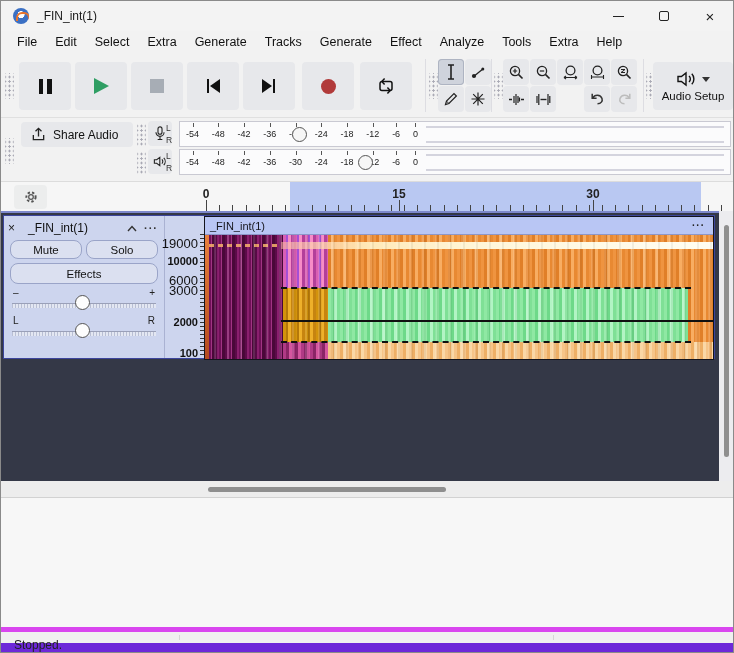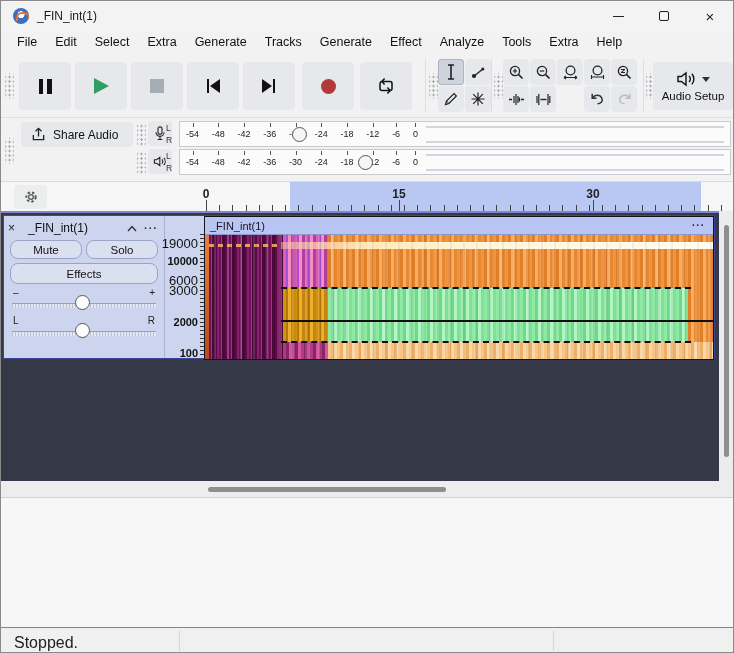--- a/index.html
+++ b/index.html
@@ -98,21 +98,21 @@
   .sp-overlay { left:0; right:0; top:0; bottom:0; background:repeating-linear-gradient(90deg,rgba(255,255,255,0) 0 9px,rgba(255,255,255,.13) 9px 11px,rgba(0,0,0,.05) 11px 13px); }
 
   
   #hscroll { position:absolute; left:0; top:480px; width:100%; height:16px; background:#ededed; }
   #hscroll-thumb { position:absolute; left:207px; top:6px; width:238px; height:5px; background:#8f8f8f; border-radius:3px; }
 
   
   #bottombar { position:absolute; left:0; top:496px; width:100%; height:130px; background:#f7f7f7; border-top:1px solid #d2d2d2; }
 
   
-  #statusbar { position:absolute; left:0; top:626px; width:100%; height:27px; background:#f0f0f0; border-top:1px solid #d946ef; font-size:16px; color:#222; }
+  #statusbar { position:absolute; left:0; top:626px; width:100%; height:16px; background:#f0f0f0; border-top:5px solid #d946ef; font-size:12px; color:#222; }
   #status-text { position:absolute; left:13px; top:6px; }
   .sdiv { position:absolute; top:3px; bottom:3px; width:1px; background:#d6d6d6; }
 
   svg { display:block; }
 </style>
 </head>
 <body>
 
 <div id="app">
 

